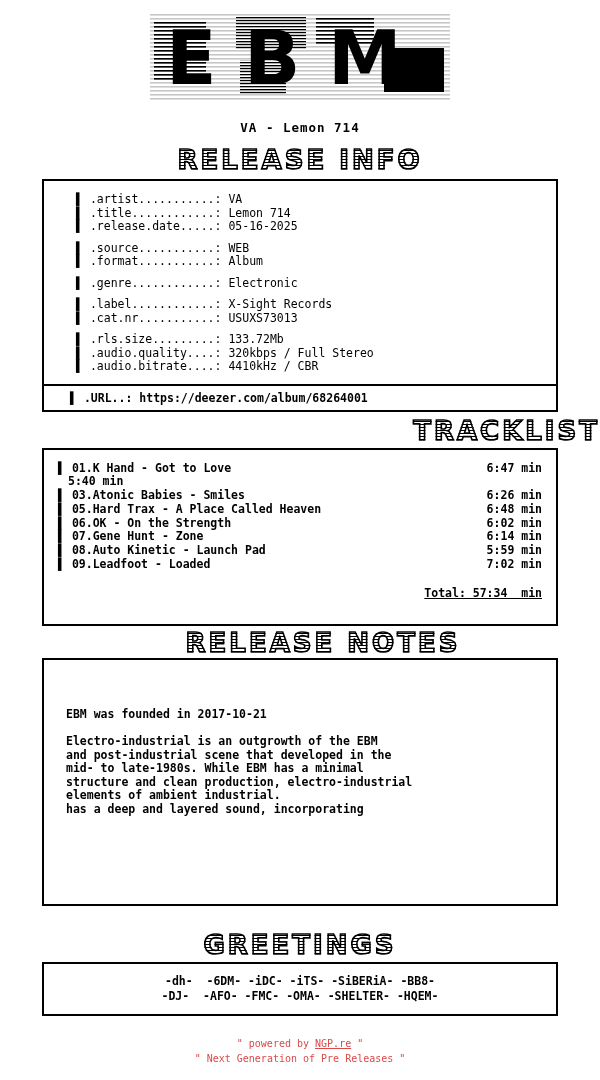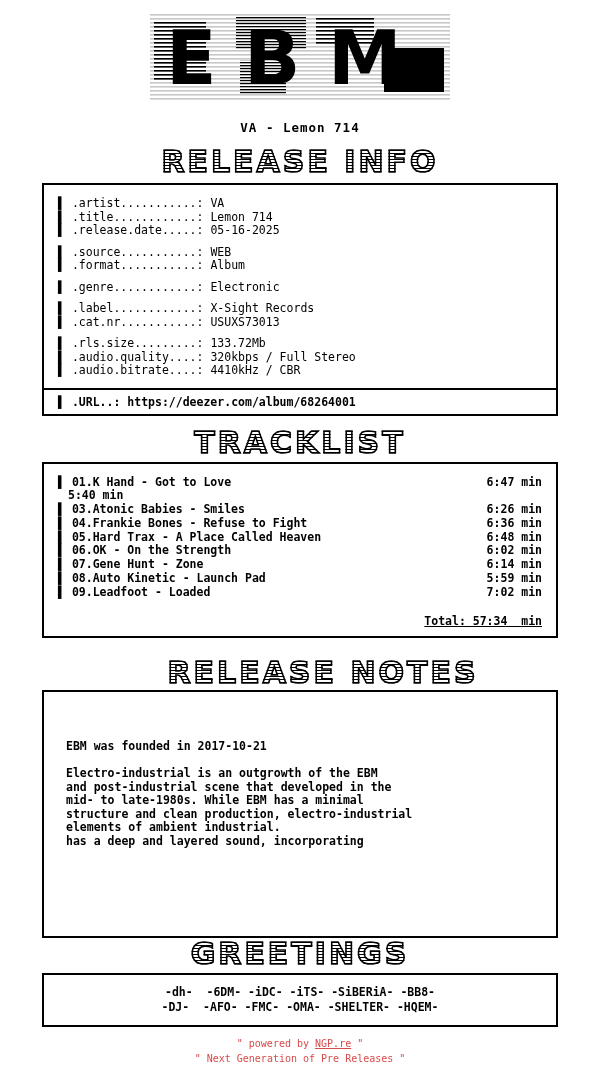--- a/index.html
+++ b/index.html
@@ -48,21 +48,21 @@
     letter-spacing: 1px;
     margin-top: 16px;
   }
 
   
   .banner {
     text-align: center;
     margin: 12px 0 6px 0;
     font-family: "DejaVu Sans", sans-serif;
     font-weight: bold;
-    font-size: 30px;
+    font-size: 26px;
     letter-spacing: 3px;
     line-height: 1;
     color: #000;
   }
   .banner span {
     display: inline-block;
     background:
       repeating-linear-gradient(
         to bottom,
         #000 0px, #000 1px,
@@ -80,30 +80,30 @@
   }
 
   
   .box {
     border: 2px solid #000;
     margin: 0 42px;
     box-sizing: border-box;
     background: #fff;
   }
   .box.info { padding: 12px 0 10px 0; }
-  .box.url  { padding: 5px 0; margin-top: -2px; }
-  .box.tracklist { padding: 12px 0 8px 0; }
+  .box.url  { padding: 5px 12px; margin-top: -2px; }
+  .box.tracklist { padding: 12px 0 24px 0; }
   .box.notes { padding: 8px; }
   .box.greets { padding: 10px 0; }
 
   .row {
     font-size: 11.5px;
     line-height: 13.5px;
     white-space: pre;
-    padding-left: 14px;
+    padding-left: 32px;
   }
   .bar { font-weight: bold; }
   .gap { height: 8px; }
 
   .url-row {
     font-size: 11.5px;
     white-space: pre;
     padding-left: 14px;
     font-weight: bold;
   }
@@ -159,23 +159,23 @@
   }
   .footer div {
     font-size: 10px;
     line-height: 15px;
     color: #d94a4a;
     white-space: pre;
   }
   .footer .ngp { color: #d94a4a; text-decoration: underline; }
 
   
-  .banner-notes { margin-top: 20px; margin-bottom: 2px; padding-left: 46px; }
-  .banner-greets { margin-top: 1px; margin-bottom: 4px; }
-  .banner-tracklist { margin-bottom: 4px; }
+  .banner-notes { margin-top: 4px; margin-bottom: 2px; padding-left: 46px; }
+  .banner-greets { margin-top: 26px; margin-bottom: 4px; }
+  .banner-tracklist { margin-top: 6px; margin-bottom: 4px; text-align: right; }
 </style>
 </head>
 <body>
 
 <div class="page">
 
   <div class="logo-wrap">
     <div class="logo">
       <svg width="320" height="86" viewBox="0 0 320 86" xmlns="http://www.w3.org/2000/svg" aria-hidden="true">
         <defs>
@@ -241,21 +241,20 @@
   </div>
 
   <div class="banner banner-tracklist">
     <span class="outline">TRACKLIST</span>
   </div>
 
   <div class="box tracklist">
     <div class="track"><span class="tname"><span class="bar">▌</span> <span>01.K Hand - Got to Love</span></span><span class="tdur">6:47 min</span></div>
     <div class="track"><span class="tdur">5:40 min</span></div>
     <div class="track"><span class="tname"><span class="bar">▌</span> <span>03.Atonic Babies - Smiles</span></span><span class="tdur">6:26 min</span></div>
-    <div class="track"><span class="tname"><span class="bar">▌</span> <span>04.Frankie Bones - Refuse to Fight</span></span><span class="tdur">6:36 min</span></div>
     <div class="track"><span class="tname"><span class="bar">▌</span> <span>05.Hard Trax - A Place Called Heaven</span></span><span class="tdur">6:48 min</span></div>
     <div class="track"><span class="tname"><span class="bar">▌</span> <span>06.OK - On the Strength</span></span><span class="tdur">6:02 min</span></div>
     <div class="track"><span class="tname"><span class="bar">▌</span> <span>07.Gene Hunt - Zone</span></span><span class="tdur">6:14 min</span></div>
     <div class="track"><span class="tname"><span class="bar">▌</span> <span>08.Auto Kinetic - Launch Pad</span></span><span class="tdur">5:59 min</span></div>
     <div class="track"><span class="tname"><span class="bar">▌</span> <span>09.Leadfoot - Loaded</span></span><span class="tdur">7:02 min</span></div>
     <div class="total">Total: 57:34  min</div>
   </div>
 
   <div class="banner banner-notes">
     <span class="outline">RELEASE NOTES</span>

